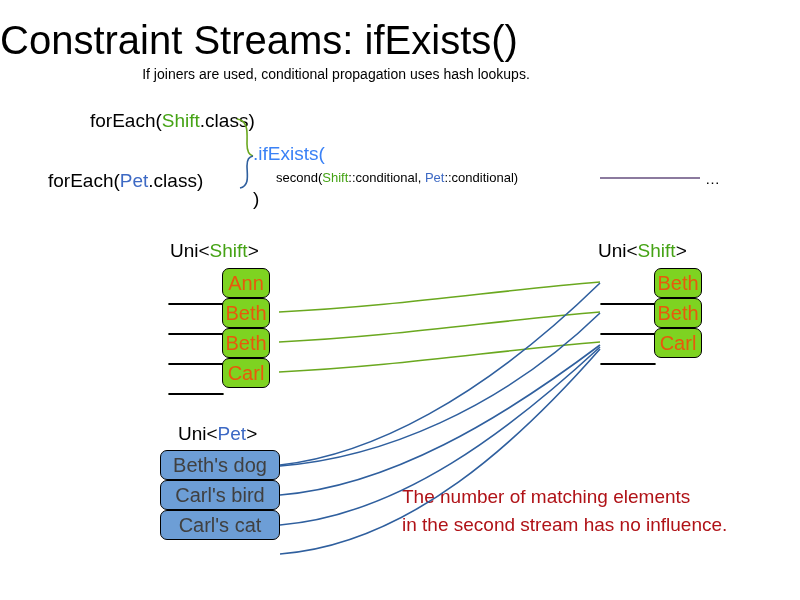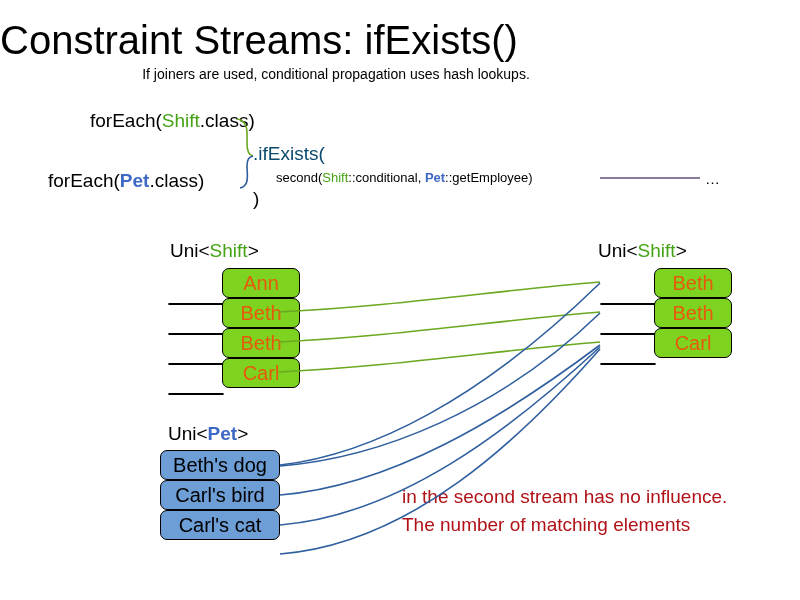--- a/index.html
+++ b/index.html
@@ -34,38 +34,38 @@
   }
 
   
   .code-line {
     font-size: 19px;
     color: #000000;
     white-space: nowrap;
   }
   #code-shift { left: 48px; top: 110px; margin-left: 42px; }
   #code-pet   { left: 48px; top: 170px; }
-  #code-ifexists { left: 253px; top: 143px; font-size: 19px; color:#0c4a6e; white-space: nowrap;}
+  #code-ifexists { left: 253px; top: 143px; font-size: 19px; color:#3b82f6; white-space: nowrap;}
   #code-equal { left: 276px; top: 170px; font-size: 13px; color:#000; white-space: nowrap;}
   #code-close { left: 253px; top: 188px; font-size: 19px; color:#000; white-space: nowrap;}
   #code-ellipsis { left: 705px; top: 170px; font-size: 15px; color:#000; white-space: nowrap;}
 
   .cls-shift { color: #45a315; }
-  .cls-pet   { color: #3d69c4; font-weight: bold; }
+  .cls-pet   { color: #3d69c4; }
 
   
   .stream-label {
     font-size: 19px;
     color: #000000;
     white-space: nowrap;
     margin-top: 8px;
   }
   #label-left-shift  { left: 170px; top: 232px; }
   #label-right-shift { left: 598px; top: 232px; }
-  #label-left-pet    { left: 168px; top: 415px; }
+  #label-left-pet    { left: 178px; top: 415px; }
 
   
   .row {
     height: 30px;
     display: flex;
     align-items: stretch;
   }
   .cell {
     border: 1.6px solid #000000;
     border-radius: 7px;
@@ -73,22 +73,22 @@
     align-items: center;
     justify-content: center;
     box-sizing: border-box;
     font-size: 20px;
     line-height: 1;
     overflow: hidden;
   }
   .cell-green { background: #7ed321; }
   .cell-blue  { background: #6d9ed6; }
   .cell-date  { color: #000000; width: 56px; margin-top: 35px; }
-  .cell-name  { color: #e8590c; width: 78px; margin-left: -2px; }
-  .cell-pet   { color: #000000; width: 120px; }
+  .cell-name  { color: #e8590c; width: 48px; margin-left: -2px; }
+  .cell-pet   { color: #404040; width: 120px; }
 
   #shift-left  { left: 168px; top: 268px; }
   #shift-right { left: 600px; top: 268px; }
   #pet-left    { left: 160px; top: 450px; }
 
   
   #note {
     left: 402px; top: 483px;
     font-size: 19px;
     color: #b01217;
@@ -110,21 +110,21 @@
 
   <div class="abs" id="title">Constraint Streams: ifExists()</div>
   <div class="abs" id="subtitle">If joiners are used, conditional propagation uses hash lookups.</div>
 
   <div class="abs code-line" id="code-shift"><span>forEach(</span><span class="cls-shift">Shift</span><span>.class)</span></div>
 
   <div class="abs code-line" id="code-pet"><span>forEach(</span><span class="cls-pet">Pet</span><span>.class)</span></div>
 
   <div class="abs" id="code-ifexists">.ifExists(</div>
 
-  <div class="abs" id="code-equal"><span>second(</span><span class="cls-shift">Shift</span><span>::conditional, </span><span class="cls-pet">Pet</span><span>::getEmployee)</span></div>
+  <div class="abs" id="code-equal"><span>second(</span><span class="cls-shift">Shift</span><span>::conditional, </span><span class="cls-pet">Pet</span><span>::conditional)</span></div>
 
   <div class="abs" id="code-close">)</div>
   <div class="abs" id="code-ellipsis">…</div>
 
   <div class="abs stream-label" id="label-left-shift"><span>Uni&lt;</span><span class="cls-shift">Shift</span><span>&gt;</span></div>
 
   <div class="abs stream-label" id="label-right-shift"><span>Uni&lt;</span><span class="cls-shift">Shift</span><span>&gt;</span></div>
 
   <div class="abs stream-label" id="label-left-pet"><span>Uni&lt;</span><span class="cls-pet">Pet</span><span>&gt;</span></div>
 
@@ -168,22 +168,22 @@
     </div>
     <div class="row">
       <div class="cell cell-blue cell-pet">Carl's bird</div>
     </div>
     <div class="row">
       <div class="cell cell-blue cell-pet">Carl's cat</div>
     </div>
   </div>
 
   <div class="abs" id="note">
+    <div>The number of matching elements</div>
     <div>in the second stream has no influence.</div>
-    <div>The number of matching elements</div>
   </div>
 
   <svg class="abs" id="wires" viewBox="0 0 800 600">
     <g fill="none" stroke-width="1.6">
 
       <path stroke="#6aa81f" d="M 237 119 C 249 121, 247 133, 247 144 C 247 152, 249 155, 253 156"></path>
 
       <path stroke="#2f5f9e" d="M 240 188 C 250 186, 247 174, 247 166 C 247 159, 249 157, 253 156"></path>
 
       <line x1="600" y1="178" x2="700" y2="178" stroke="#8b7a9e" stroke-width="1.8"></line>

